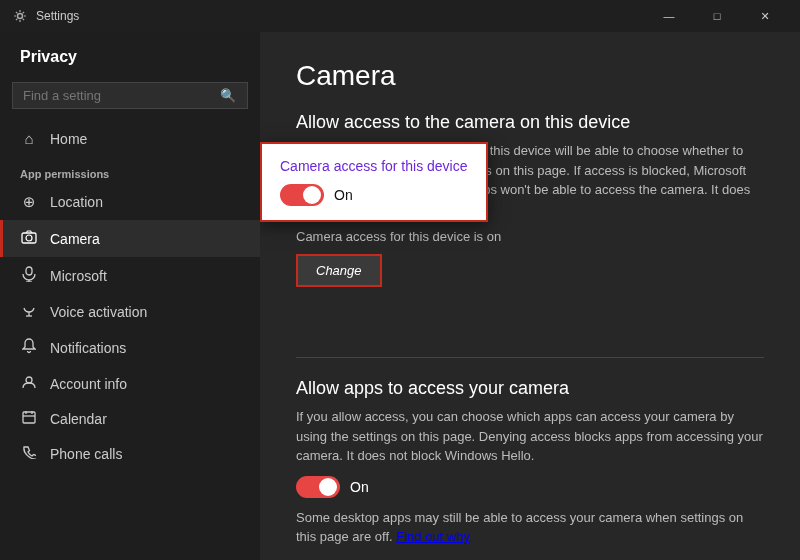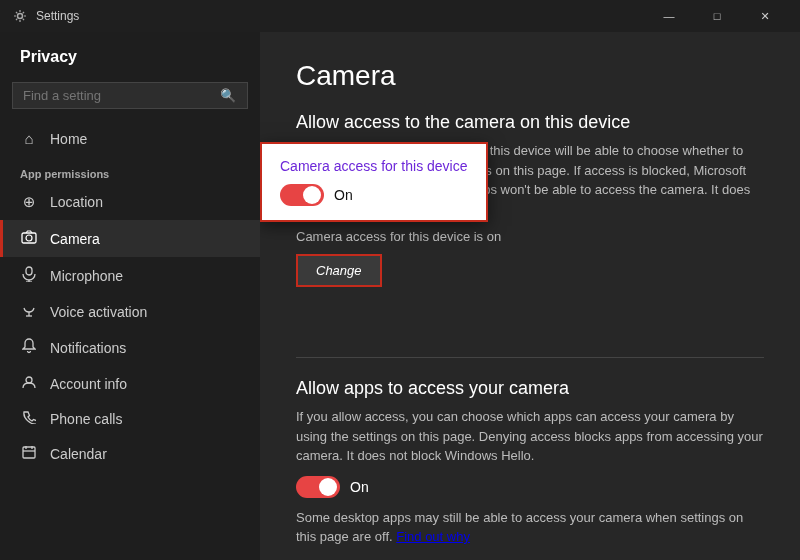--- a/index.html
+++ b/index.html
@@ -316,21 +316,21 @@
 
     <div class="sidebar-item">
       <span class="item-icon">
         <svg width="14" height="16" viewBox="0 0 14 16" fill="none" stroke="#ccc" stroke-width="1.3">
           <rect x="4" y="1" width="6" height="8" rx="3"></rect>
           <path d="M1 8c0 3.3 2.7 6 6 6s6-2.7 6-6"></path>
           <line x1="7" y1="14" x2="7" y2="16"></line>
           <line x1="4" y1="16" x2="10" y2="16"></line>
         </svg>
       </span>
-      <span>Microphone</span>
+      <span>Microsoft</span>
     </div>
 
     <div class="sidebar-item">
       <span class="item-icon">
         <svg width="14" height="14" viewBox="0 0 14 14" fill="none" stroke="#ccc" stroke-width="1.3">
           <path d="M2 5c0 0 1 4 5 4s5-4 5-4"></path>
           <line x1="7" y1="9" x2="7" y2="13"></line>
           <line x1="4" y1="13" x2="10" y2="13"></line>
         </svg>
       </span>
@@ -350,40 +350,40 @@
     <div class="sidebar-item">
       <span class="item-icon">
         <svg width="14" height="14" viewBox="0 0 14 14" fill="none" stroke="#ccc" stroke-width="1.3">
           <circle cx="7" cy="5" r="3"></circle>
           <path d="M1 13c0-3.3 2.7-5 6-5s6 1.7 6 5"></path>
         </svg>
       </span>
       <span>Account info</span>
     </div>
 
-
-    <div class="sidebar-item">
-      <span class="item-icon">
-        <svg width="13" height="13" viewBox="0 0 13 13" fill="none" stroke="#ccc" stroke-width="1.3">
-          <path d="M2 1h3l1.5 3.5L5 6c1 2 2 3 4 4l1.5-1.5L14 10v3c-7 1-14-6-13-12z"></path>
-        </svg>
-      </span>
-      <span>Phone calls</span>
-    </div>
 
     <div class="sidebar-item">
       <span class="item-icon">
         <svg width="14" height="14" viewBox="0 0 14 14" fill="none" stroke="#ccc" stroke-width="1.3">
           <rect x="1" y="2" width="12" height="11" rx="1"></rect>
           <line x1="1" y1="6" x2="13" y2="6"></line>
           <line x1="4" y1="1" x2="4" y2="4"></line>
           <line x1="10" y1="1" x2="10" y2="4"></line>
         </svg>
       </span>
       <span>Calendar</span>
+    </div>
+
+    <div class="sidebar-item">
+      <span class="item-icon">
+        <svg width="13" height="13" viewBox="0 0 13 13" fill="none" stroke="#ccc" stroke-width="1.3">
+          <path d="M2 1h3l1.5 3.5L5 6c1 2 2 3 4 4l1.5-1.5L14 10v3c-7 1-14-6-13-12z"></path>
+        </svg>
+      </span>
+      <span>Phone calls</span>
     </div>
   </div>
 
   <div class="content">
 
     <h1 class="content-title">Camera</h1>
 
     
     <h2 class="section-heading">Allow access to the camera on this device</h2>
     <p class="section-desc">If you allow access, people using this device will be able to choose whether to allow access by using the settings on this page. If access is blocked, Microsoft Store apps and most desktop apps won't be able to access the camera. It does not block Windows Hello.</p>

